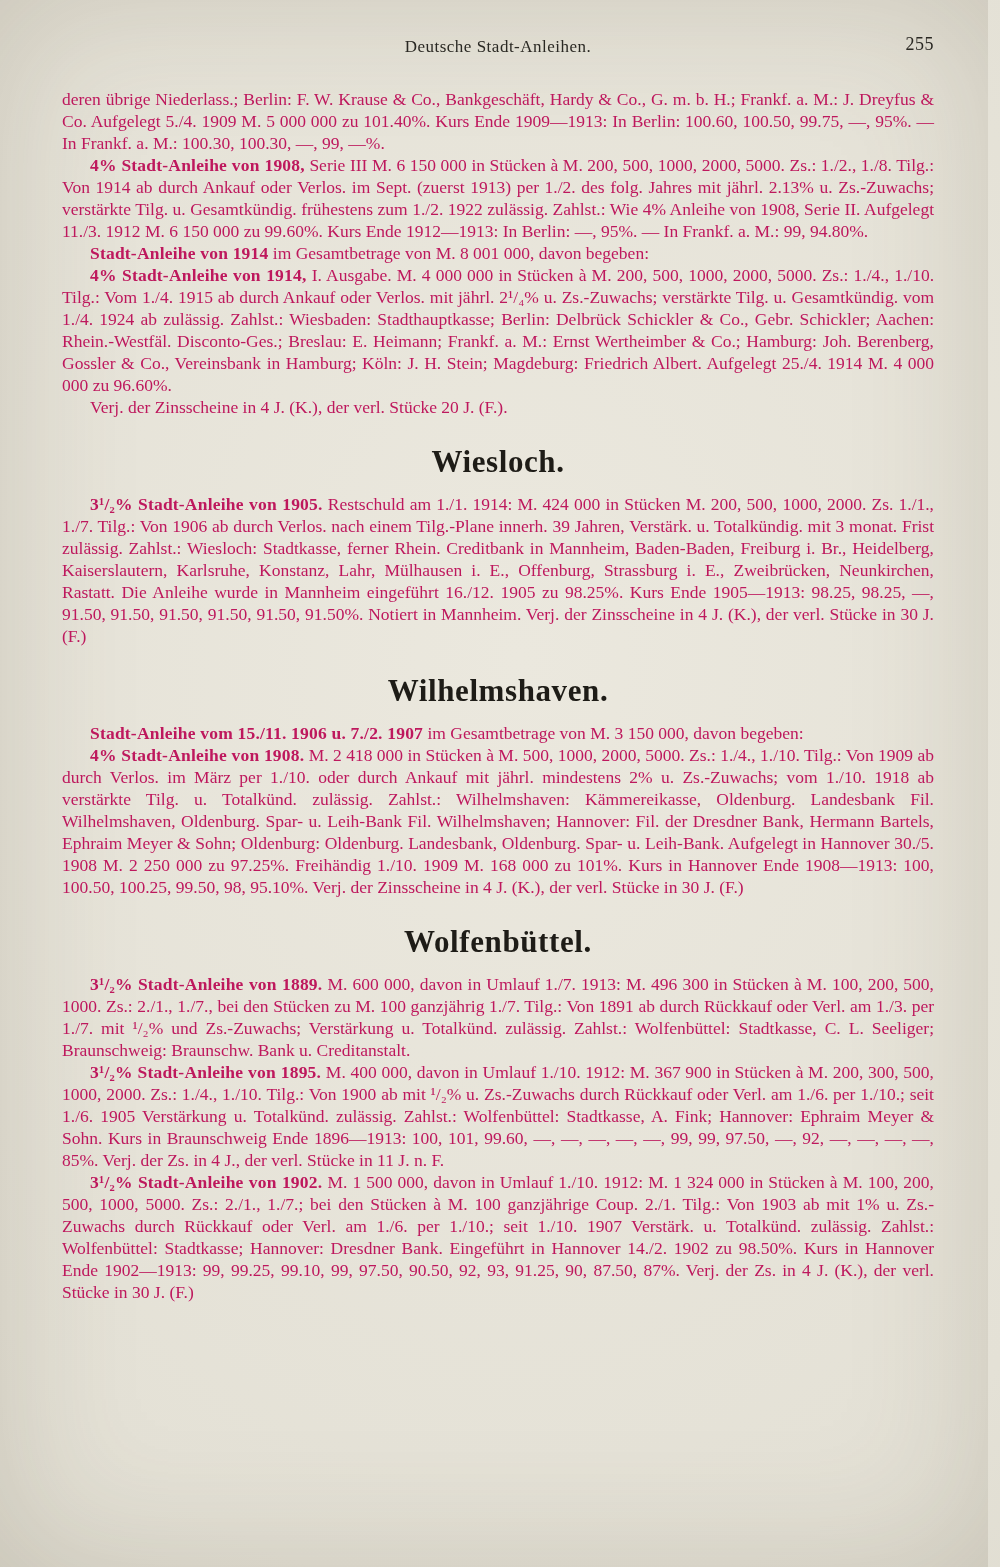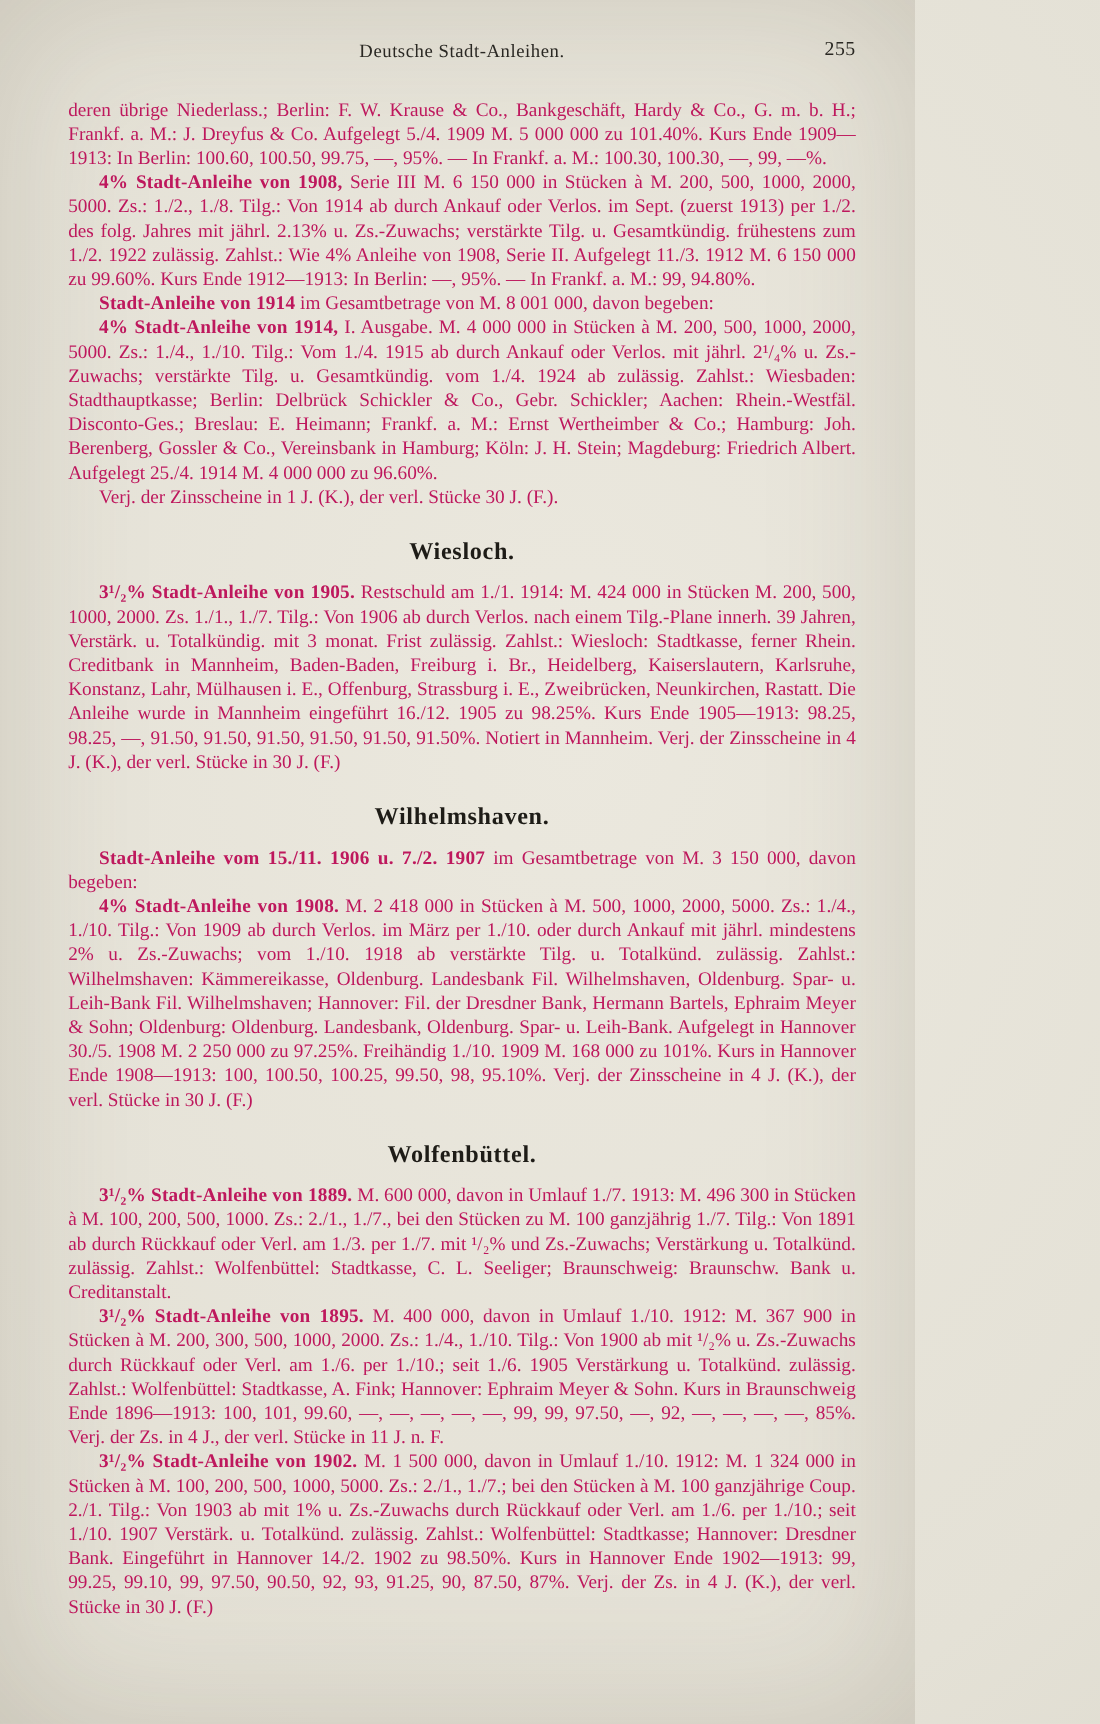--- a/index.html
+++ b/index.html
@@ -11,21 +11,21 @@
     height: 1567px;
     background-color: #e5e2d7;
     background-image: radial-gradient(ellipse 130% 110% at 52% 42%, #ebe8de 0%, #e4e1d6 55%, #d7d4c7 100%);
     font-family: "Liberation Serif", "DejaVu Serif", serif;
     color: #211f1c;
     overflow: hidden;
   }
   .page {
     position: relative;
     box-sizing: border-box;
-    width: 832px;
+    width: 988px;
     height: 1567px;
     padding: 34px 54px 0 62px;
     box-shadow: inset 0 0 140px rgba(90, 80, 55, 0.18);
   }
   .page-header {
     position: relative;
     text-align: center;
     font-size: 17px;
     letter-spacing: 0.5px;
     color: #2a2823;
@@ -52,21 +52,21 @@
   }
   .ind {
     text-indent: 28px;
   }
   b.lead {
     font-weight: bold;
     letter-spacing: 0.2px;
   }
   h2.city-heading {
     text-align: center;
-    font-size: 22px;
+    font-size: 31px;
     font-weight: bold;
     letter-spacing: 0.6px;
     margin: 26px 0 13px 0;
     color: #1e1c17;
   }
 </style>
 </head>
 <body>
 
 <div class="page">
@@ -76,21 +76,21 @@
     <span class="page-number">255</span>
   </header>
 
   <main class="content">
 
     <section>
       <p class="para"><span>deren übrige Niederlass.; Berlin: F. W. Krause &amp; Co., Bankgeschäft, Hardy &amp; Co., G. m. b. H.; Frankf. a. M.: J. Dreyfus &amp; Co. Aufgelegt 5./4. 1909 M. 5 000 000 zu 101.40%. Kurs Ende 1909—1913: In Berlin: 100.60, 100.50, 99.75, —, 95%. — In Frankf. a. M.: 100.30, 100.30, —, 99, —%.</span></p>
       <p class="para ind"><b class="lead">4% Stadt-Anleihe von 1908,</b><span> Serie III M. 6 150 000 in Stücken à M. 200, 500, 1000, 2000, 5000. Zs.: 1./2., 1./8. Tilg.: Von 1914 ab durch Ankauf oder Verlos. im Sept. (zuerst 1913) per 1./2. des folg. Jahres mit jährl. 2.13% u. Zs.-Zuwachs; verstärkte Tilg. u. Gesamtkündig. frühestens zum 1./2. 1922 zulässig. Zahlst.: Wie 4% Anleihe von 1908, Serie II. Aufgelegt 11./3. 1912 M. 6 150 000 zu 99.60%. Kurs Ende 1912—1913: In Berlin: —, 95%. — In Frankf. a. M.: 99, 94.80%.</span></p>
       <p class="para ind"><b class="lead">Stadt-Anleihe von 1914</b><span> im Gesamtbetrage von M. 8 001 000, davon begeben:</span></p>
       <p class="para ind"><b class="lead">4% Stadt-Anleihe von 1914,</b><span> I. Ausgabe. M. 4 000 000 in Stücken à M. 200, 500, 1000, 2000, 5000. Zs.: 1./4., 1./10. Tilg.: Vom 1./4. 1915 ab durch Ankauf oder Verlos. mit jährl. 2¹/₄% u. Zs.-Zuwachs; verstärkte Tilg. u. Gesamtkündig. vom 1./4. 1924 ab zulässig. Zahlst.: Wiesbaden: Stadthauptkasse; Berlin: Delbrück Schickler &amp; Co., Gebr. Schickler; Aachen: Rhein.-Westfäl. Disconto-Ges.; Breslau: E. Heimann; Frankf. a. M.: Ernst Wertheimber &amp; Co.; Hamburg: Joh. Berenberg, Gossler &amp; Co., Vereinsbank in Hamburg; Köln: J. H. Stein; Magdeburg: Friedrich Albert. Aufgelegt 25./4. 1914 M. 4 000 000 zu 96.60%.</span></p>
-      <p class="para ind"><span>Verj. der Zinsscheine in 1 J. (K.), der verl. Stücke 30 J. (F.).</span></p>
+      <p class="para ind"><span>Verj. der Zinsscheine in 4 J. (K.), der verl. Stücke 20 J. (F.).</span></p>
     </section>
 
     <h2 class="city-heading">Wiesloch.</h2>
     <section>
       <p class="para ind"><b class="lead">3¹/₂% Stadt-Anleihe von 1905.</b><span> Restschuld am 1./1. 1914: M. 424 000 in Stücken M. 200, 500, 1000, 2000. Zs. 1./1., 1./7. Tilg.: Von 1906 ab durch Verlos. nach einem Tilg.-Plane innerh. 39 Jahren, Verstärk. u. Totalkündig. mit 3 monat. Frist zulässig. Zahlst.: Wiesloch: Stadtkasse, ferner Rhein. Creditbank in Mannheim, Baden-Baden, Freiburg i. Br., Heidelberg, Kaiserslautern, Karlsruhe, Konstanz, Lahr, Mülhausen i. E., Offenburg, Strassburg i. E., Zweibrücken, Neunkirchen, Rastatt. Die Anleihe wurde in Mannheim eingeführt 16./12. 1905 zu 98.25%. Kurs Ende 1905—1913: 98.25, 98.25, —, 91.50, 91.50, 91.50, 91.50, 91.50, 91.50%. Notiert in Mannheim. Verj. der Zinsscheine in 4 J. (K.), der verl. Stücke in 30 J. (F.)</span></p>
     </section>
 
     <h2 class="city-heading">Wilhelmshaven.</h2>
     <section>
       <p class="para ind"><b class="lead">Stadt-Anleihe vom 15./11. 1906 u. 7./2. 1907</b><span> im Gesamtbetrage von M. 3 150 000, davon begeben:</span></p>

